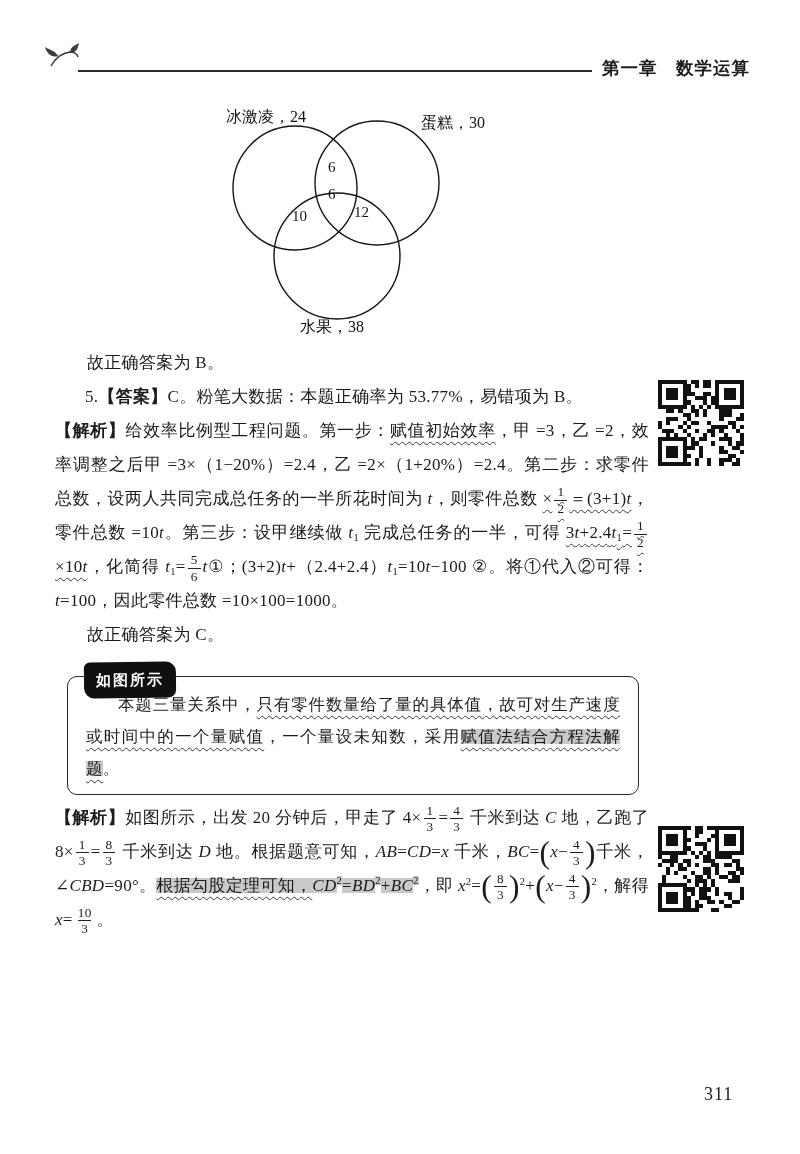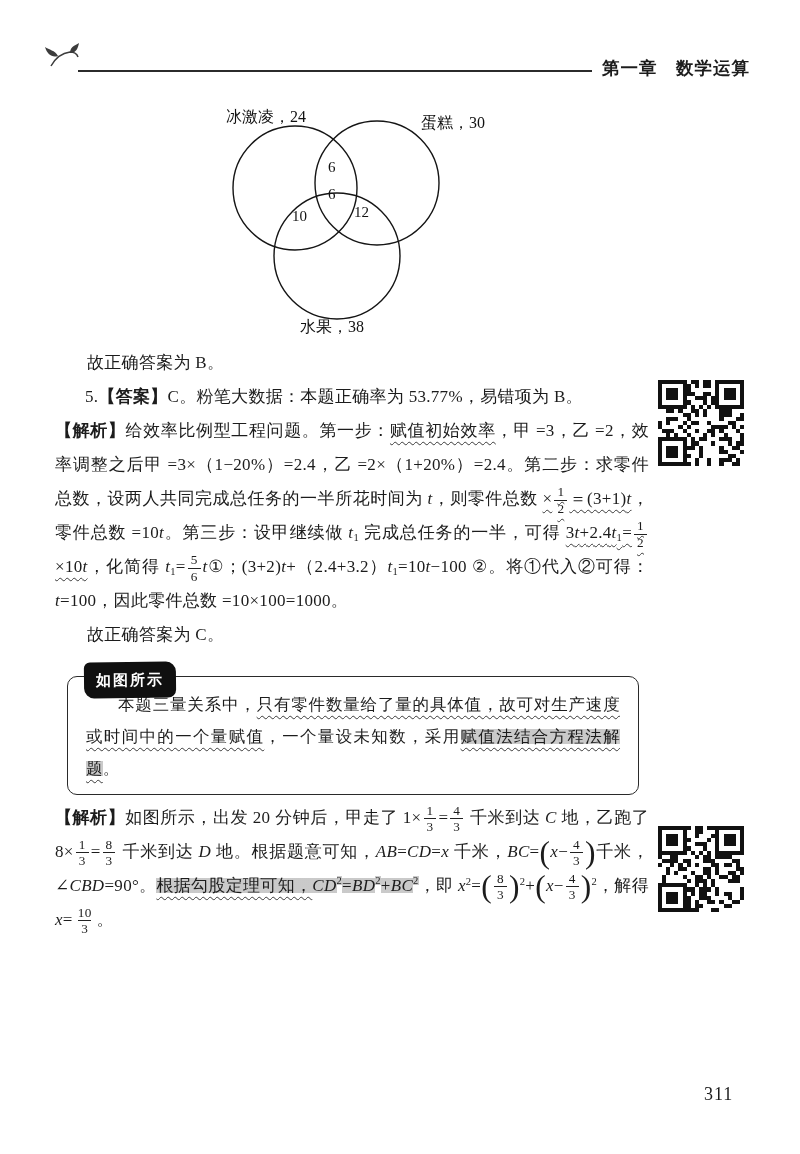--- a/index.html
+++ b/index.html
@@ -88,29 +88,29 @@
     <p class="qline"><span>5.</span><span class="bld">【答案】</span><span>C。粉笔大数据：本题正确率为 53.77%，易错项为 B。</span></p>
     <p class="analysis"><span class="bld">【解析】</span><span>给效率比例型工程问题。第一步：</span><span class="wavy">赋值初始效率</span><span>，甲 =3，乙 =2，效率调整之后甲 =3×（1−20%）=2.4，乙 =2×（1+20%）=2.4。第二步：求零件总数，设两人共同完成总任务的一半所花时间为 </span><span class="v">t</span><span>，则零件总数 </span><span class="wavy">×</span><span class="frac wavy">
           <span class="fn">1</span>
           <span class="fd">2</span>
         </span><span class="wavy">＝(3+1)</span><span class="v wavy">t</span><span>，零件总数 =10</span><span class="v">t</span><span>。第三步：设甲继续做 </span><span class="v">t</span><sub>1</sub><span> 完成总任务的一半，可得 </span><span class="wavy">3</span><span class="v wavy">t</span><span class="wavy">+2.4</span><span class="v wavy">t</span><sub class="wavy">1</sub><span class="wavy">=</span><span class="frac wavy">
           <span class="fn">1</span>
           <span class="fd">2</span>
         </span><span class="wavy">×10</span><span class="v wavy">t</span><span>，化简得 </span><span class="v">t</span><sub>1</sub><span>=</span><span class="frac">
           <span class="fn">5</span>
           <span class="fd">6</span>
-        </span><span class="v">t</span><span>①；(3+2)</span><span class="v">t</span><span>+（2.4+3.2）</span><span class="v">t</span><sub>1</sub><span>=10</span><span class="v">t</span><span>−100 ②。将①代入②可得：</span><span class="v">t</span><span>=100，因此零件总数 =10×100=1000。</span></p>
+        </span><span class="v">t</span><span>①；(3+2)</span><span class="v">t</span><span>+（2.4+2.4）</span><span class="v">t</span><sub>1</sub><span>=10</span><span class="v">t</span><span>−100 ②。将①代入②可得：</span><span class="v">t</span><span>=100，因此零件总数 =10×100=1000。</span></p>
     <p class="indent"><span>故正确答案为 C。</span></p>
 
     <div class="notebox">
       <span class="notetag">如图所示</span>
       <p class="notebody"><span>本题三量关系中，</span><span class="wavy">只有零件数量给了量的具体值，故可对生产速度或时间中的一个量赋值</span><span>，一个量设未知数，采用</span><span class="wavy hl">赋值法结合方程法解题</span><span>。</span></p>
     </div>
 
-    <p class="analysis"><span class="bld">【解析】</span><span>如图所示，出发 20 分钟后，甲走了 1×</span><span class="frac">
+    <p class="analysis"><span class="bld">【解析】</span><span>如图所示，出发 20 分钟后，甲走了 4×</span><span class="frac">
           <span class="fn">1</span>
           <span class="fd">3</span>
         </span><span>=</span><span class="frac">
           <span class="fn">4</span>
           <span class="fd">3</span>
         </span><span> 千米到达 </span><span class="v">C</span><span> 地，乙跑了 8×</span><span class="frac">
           <span class="fn">1</span>
           <span class="fd">3</span>
         </span><span>=</span><span class="frac">
           <span class="fn">8</span>

